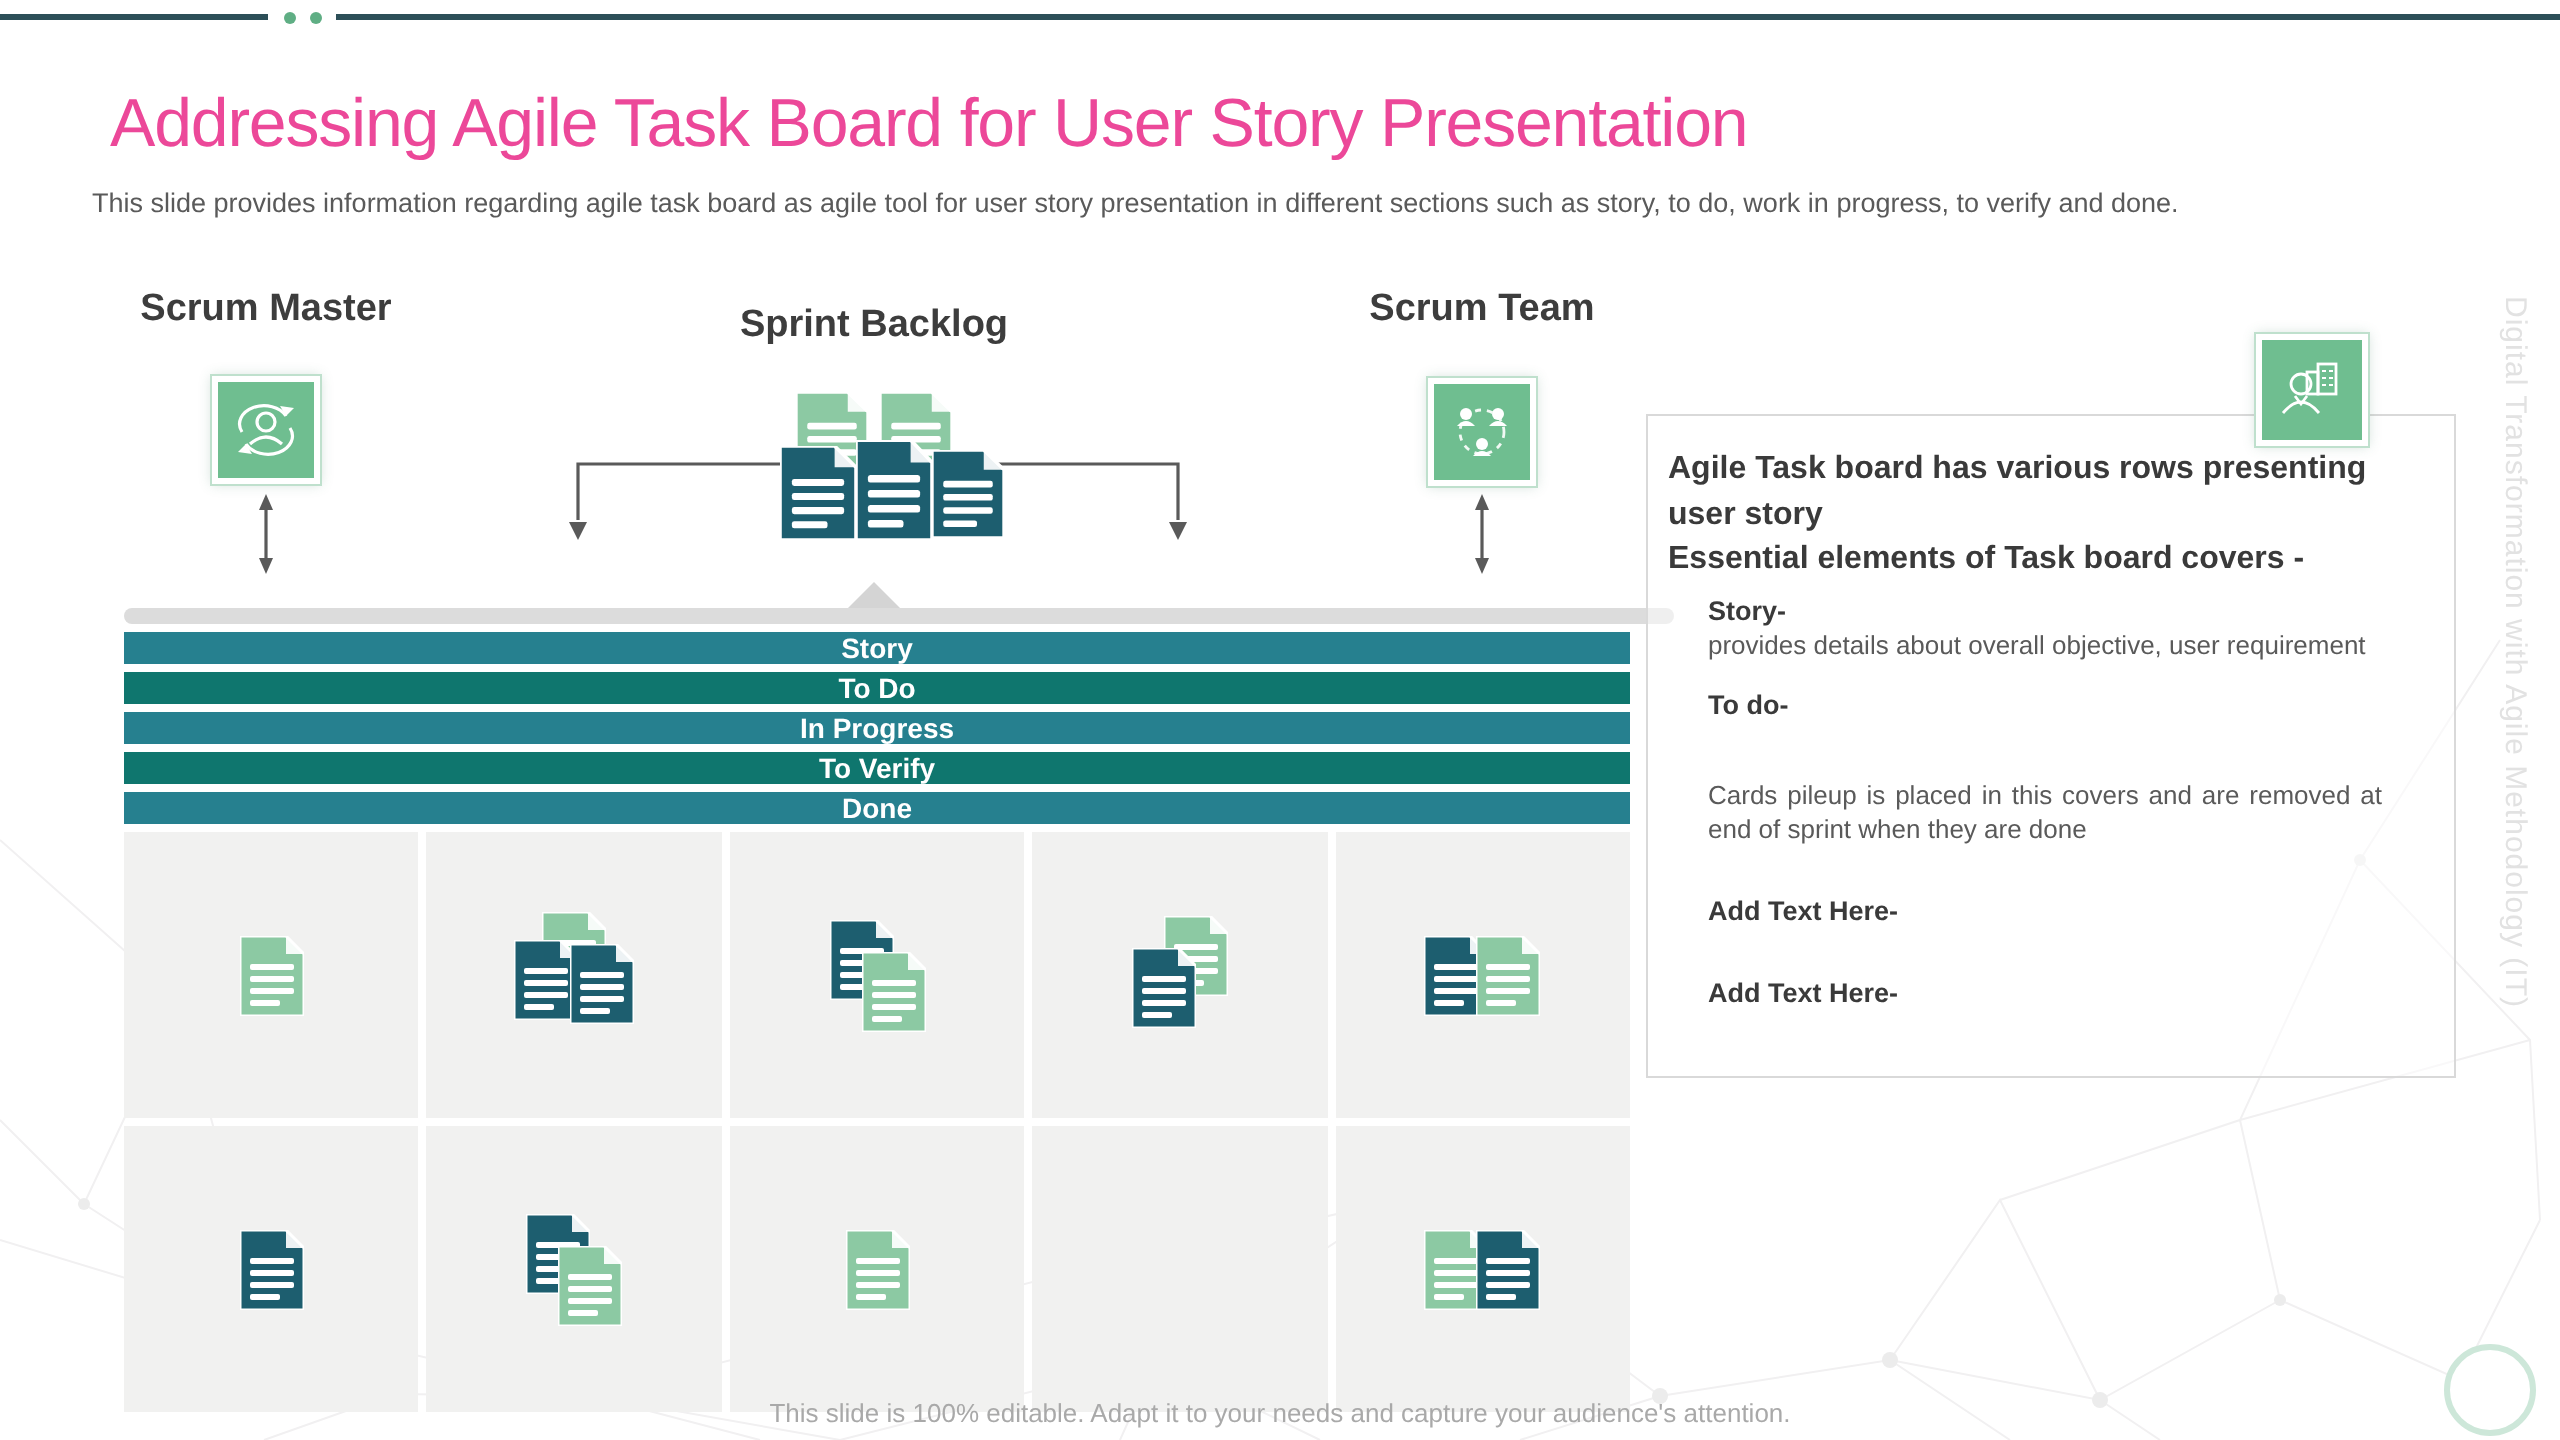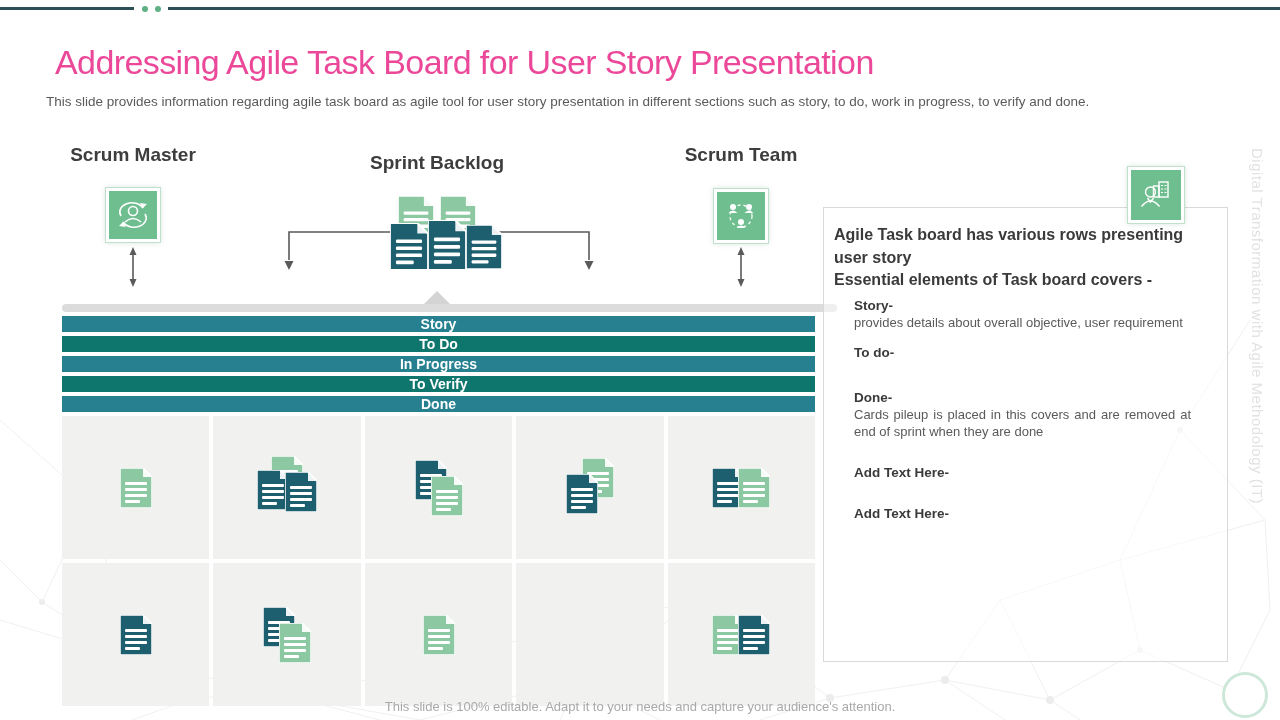--- a/index.html
+++ b/index.html
@@ -38,21 +38,21 @@
   .board{position:absolute;left:62px;top:316px;width:753px;}
   .board-header{display:flex;gap:4px;flex-direction:column;}
   .col-header{flex:1;height:48px;display:flex;align-items:center;justify-content:center;color:#fff;font-size:14px;font-weight:bold;}
   .col-header.teal{background:#26808f;}
   .col-header.green{background:#0f766e;}
   .board-row{display:flex;gap:4px;margin-top:4px;}
   .board-cell{flex:1;height:143px;background:#f1f1f0;position:relative;}
   .doc-cluster{position:absolute;left:0;top:0;width:100%;height:100%;}
   .doc{position:absolute;left:50%;top:50%;margin:-20px 0 0 -16px;line-height:0;}
 
-  .panel{position:absolute;left:823px;top:207px;width:405px;height:455px;border:1px solid #d9d9d9;background:rgba(255,255,255,.55);box-sizing:border-box;padding:16px 12px 0 10px;z-index:2;}
+  .panel{position:absolute;left:823px;top:207px;width:405px;height:332px;border:1px solid #d9d9d9;background:rgba(255,255,255,.55);box-sizing:border-box;padding:16px 12px 0 10px;z-index:2;}
   .panel-title-line{font-weight:bold;font-size:16px;color:#3a3a3a;line-height:1.42;}
   #panel-sections{margin-top:6px;padding-left:20px;padding-right:24px;}
   .panel-section{margin-top:13px;}
   .sec-0{margin-top:5px;}
   .sec-4{margin-top:30px;}
   .sec-5{margin-top:24px;}
   .sec-6{margin-top:26px;}
   .panel-heading{font-weight:bold;font-size:13.5px;color:#3a3a3a;}
   .panel-body{font-size:13px;color:#5a5a5a;text-align:justify;line-height:1.3;margin-top:2px;}
 
@@ -417,21 +417,20 @@
       <div class="panel-title-line">Essential elements of Task board covers -</div>
       <div id="panel-sections">
           <div class="panel-section sec-0">
             <div class="panel-heading">Story-</div>
             <div class="panel-body">provides details about overall objective, user requirement</div>
           </div>
           <div class="panel-section sec-1">
             <div class="panel-heading">To do-</div>
           </div>
           <div class="panel-section sec-4">
-            <div class="panel-heading">Done-</div>
             <div class="panel-body">Cards pileup is placed in this covers and are removed at end of sprint when they are done</div>
           </div>
           <div class="panel-section sec-5">
             <div class="panel-heading">Add Text Here-</div>
           </div>
           <div class="panel-section sec-6">
             <div class="panel-heading">Add Text Here-</div>
           </div>
         </div>
     </aside>

